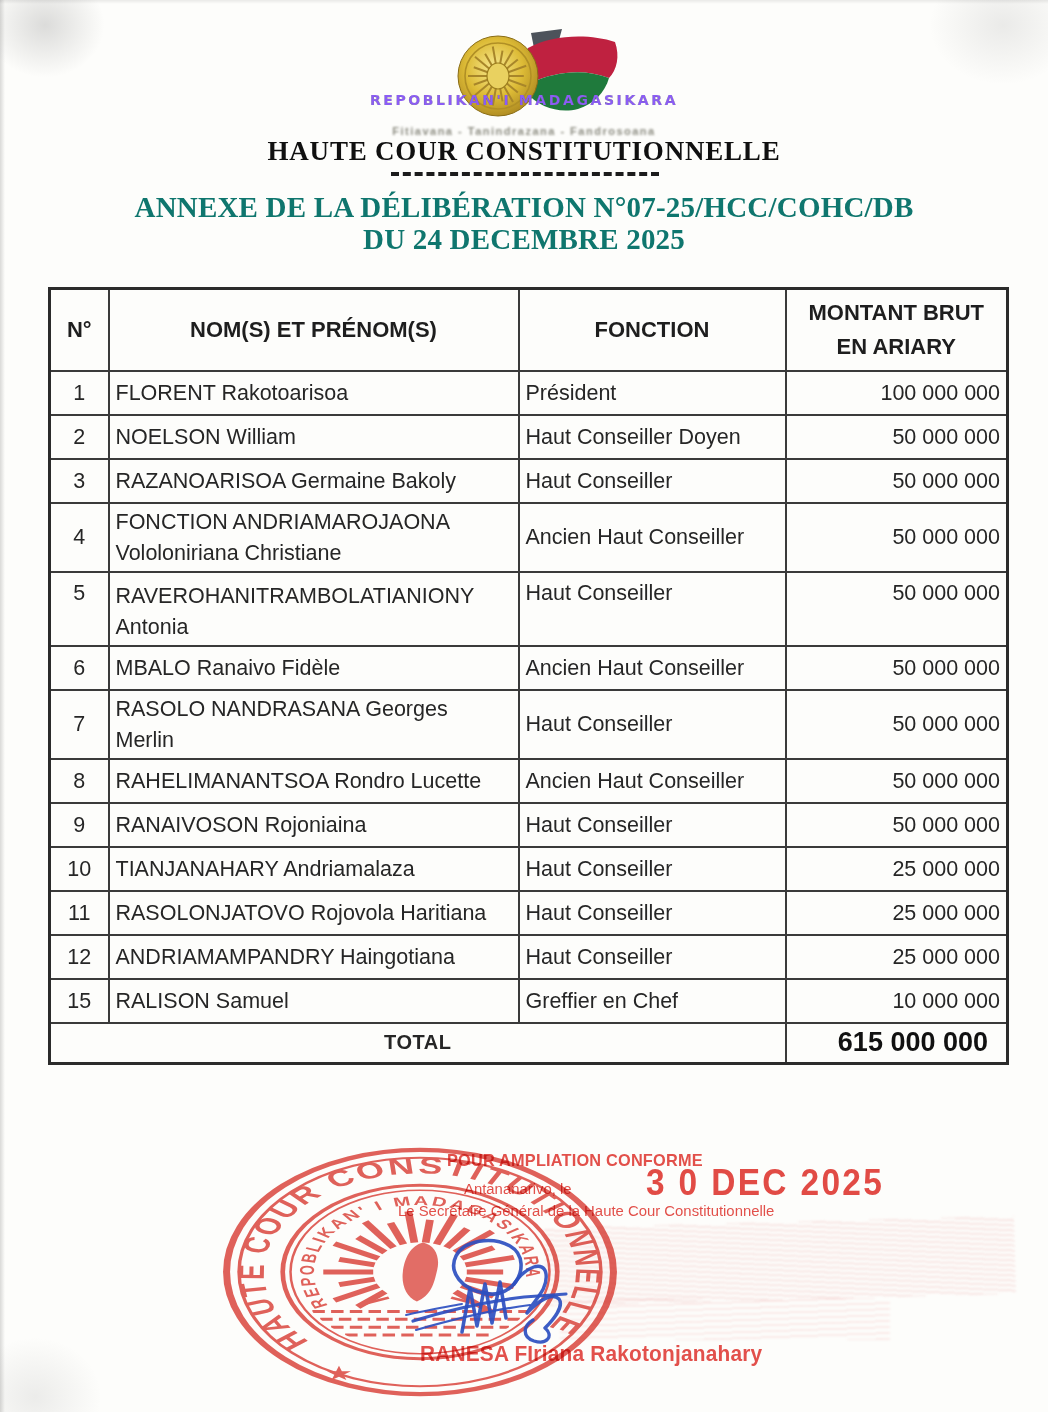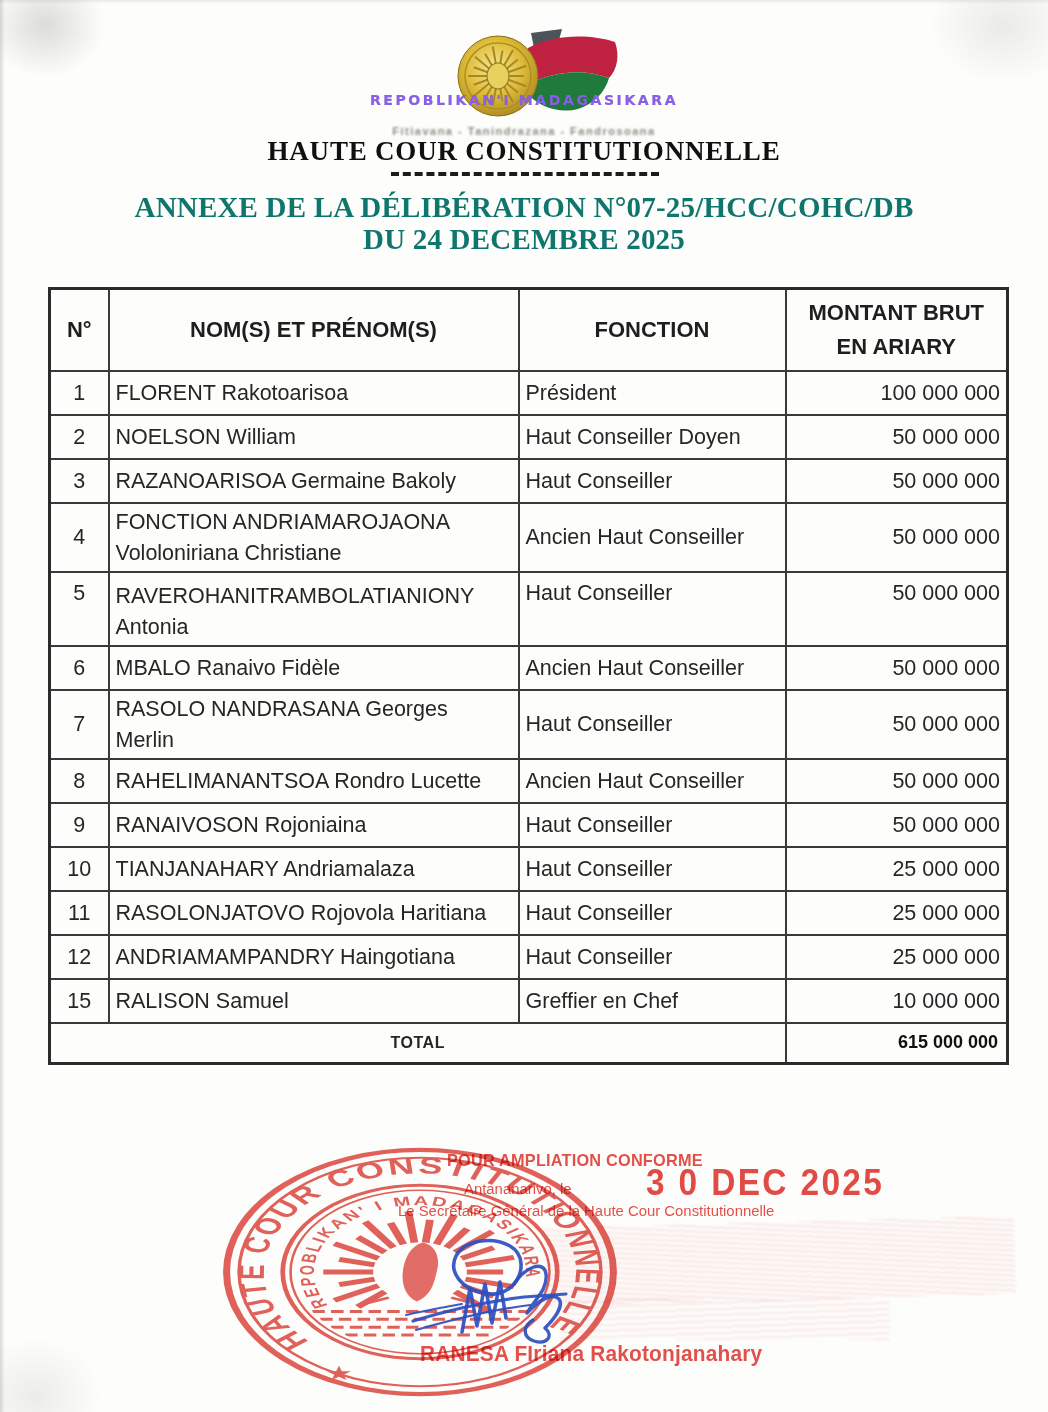--- a/index.html
+++ b/index.html
@@ -64,22 +64,22 @@
   table.doc-table{border:3px solid #2b2b2b;}
   thead th{height:74px;font-weight:bold;text-align:center;font-size:22px;color:#1e1e1e;}
   thead .h-montant span{display:block;line-height:1.55;}
   tbody tr{height:44px;}
   td.c-num{text-align:center;}
   td.c-name{padding-left:12px;white-space:pre-line;line-height:1.42;}
   td.c-fonction{padding-left:10px;margin-left:21px;}
   td.c-montant{text-align:right;padding-right:14px;}
   tr.valign-top td{vertical-align:top;padding-top:8px;}
   tfoot tr{height:40px;}
-  tfoot td.total-label{font-weight:bold;text-align:center;font-size:16px;letter-spacing:.5px;}
-  tfoot td.total-value{font-weight:bold;text-align:right;padding-right:8px;font-size:18px;color:#111;}
+  tfoot td.total-label{font-weight:bold;text-align:center;font-size:20px;letter-spacing:.5px;}
+  tfoot td.total-value{font-weight:bold;text-align:right;padding-right:18px;font-size:27px;color:#111;}
 
   
   .cert{position:absolute;color:var(--date-red);transform-origin:left top;}
   .cert-line1{left:447px;top:1151px;font-size:17px;letter-spacing:.2px;transform:scaleX(.96);font-weight:bold;opacity:.92;}
   .cert-place{left:464px;top:1180px;font-size:15.5px;transform:scaleX(.96);opacity:.92;}
   .cert-date{
     left:646px;top:1160px;font-size:36px;font-weight:bold;letter-spacing:2.5px;
     transform:scaleX(.93) scaleY(1.05);opacity:.95;
   }
   .cert-title{left:398px;top:1202px;font-size:15.5px;transform:scaleX(.96);opacity:.92;}

